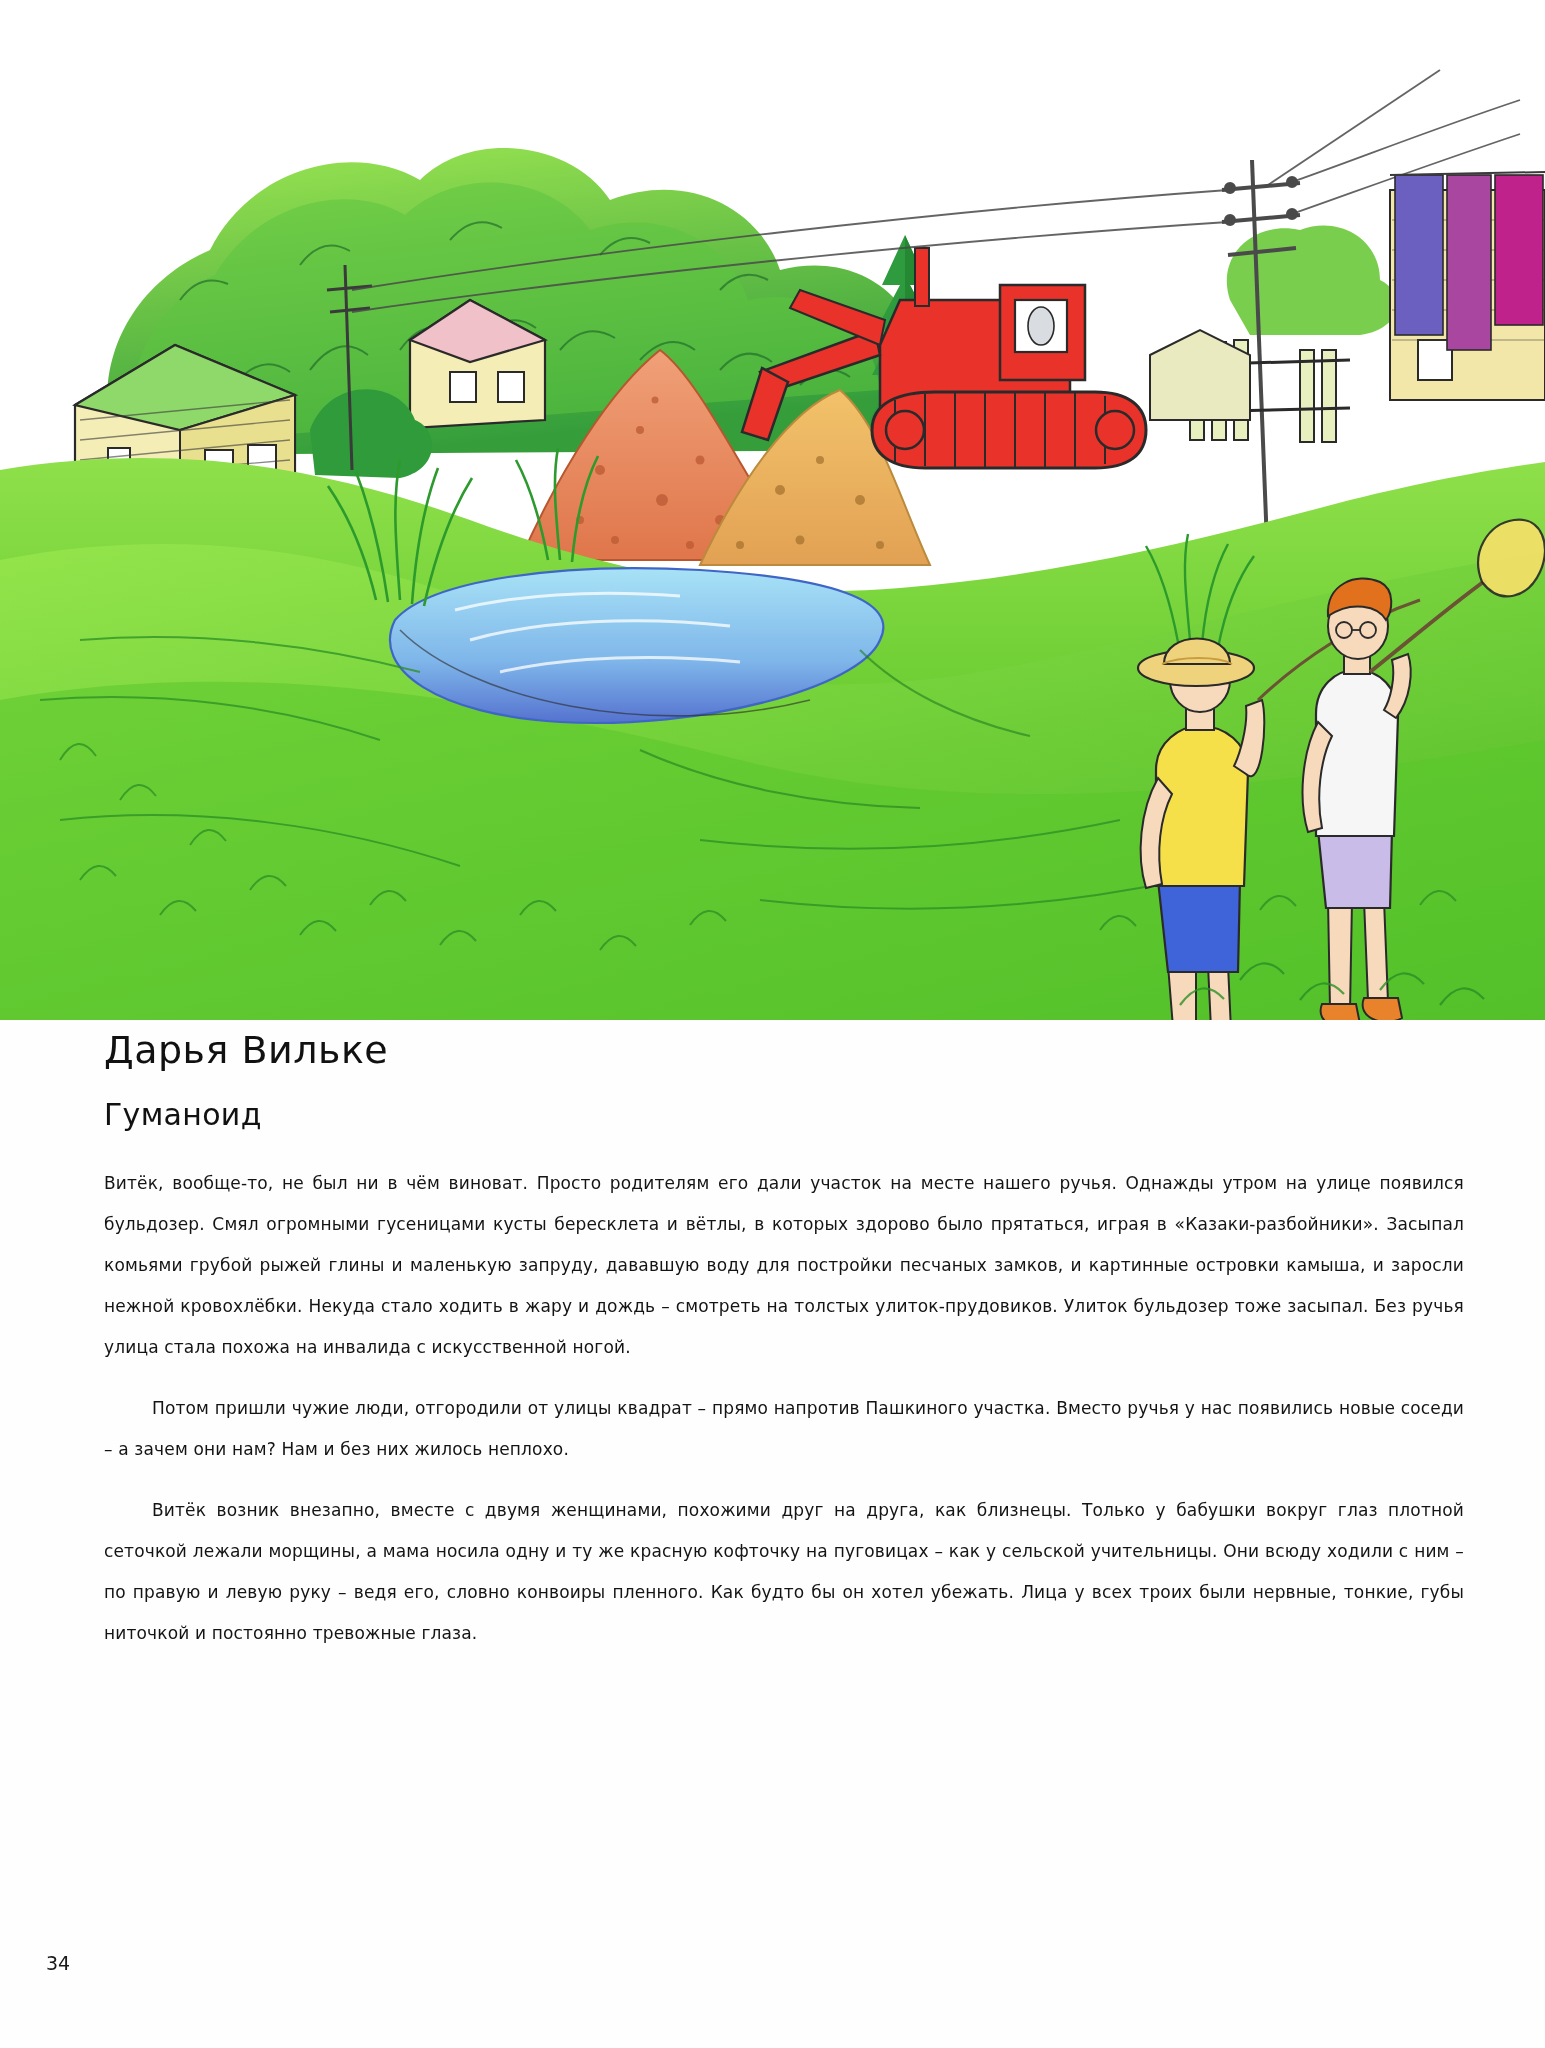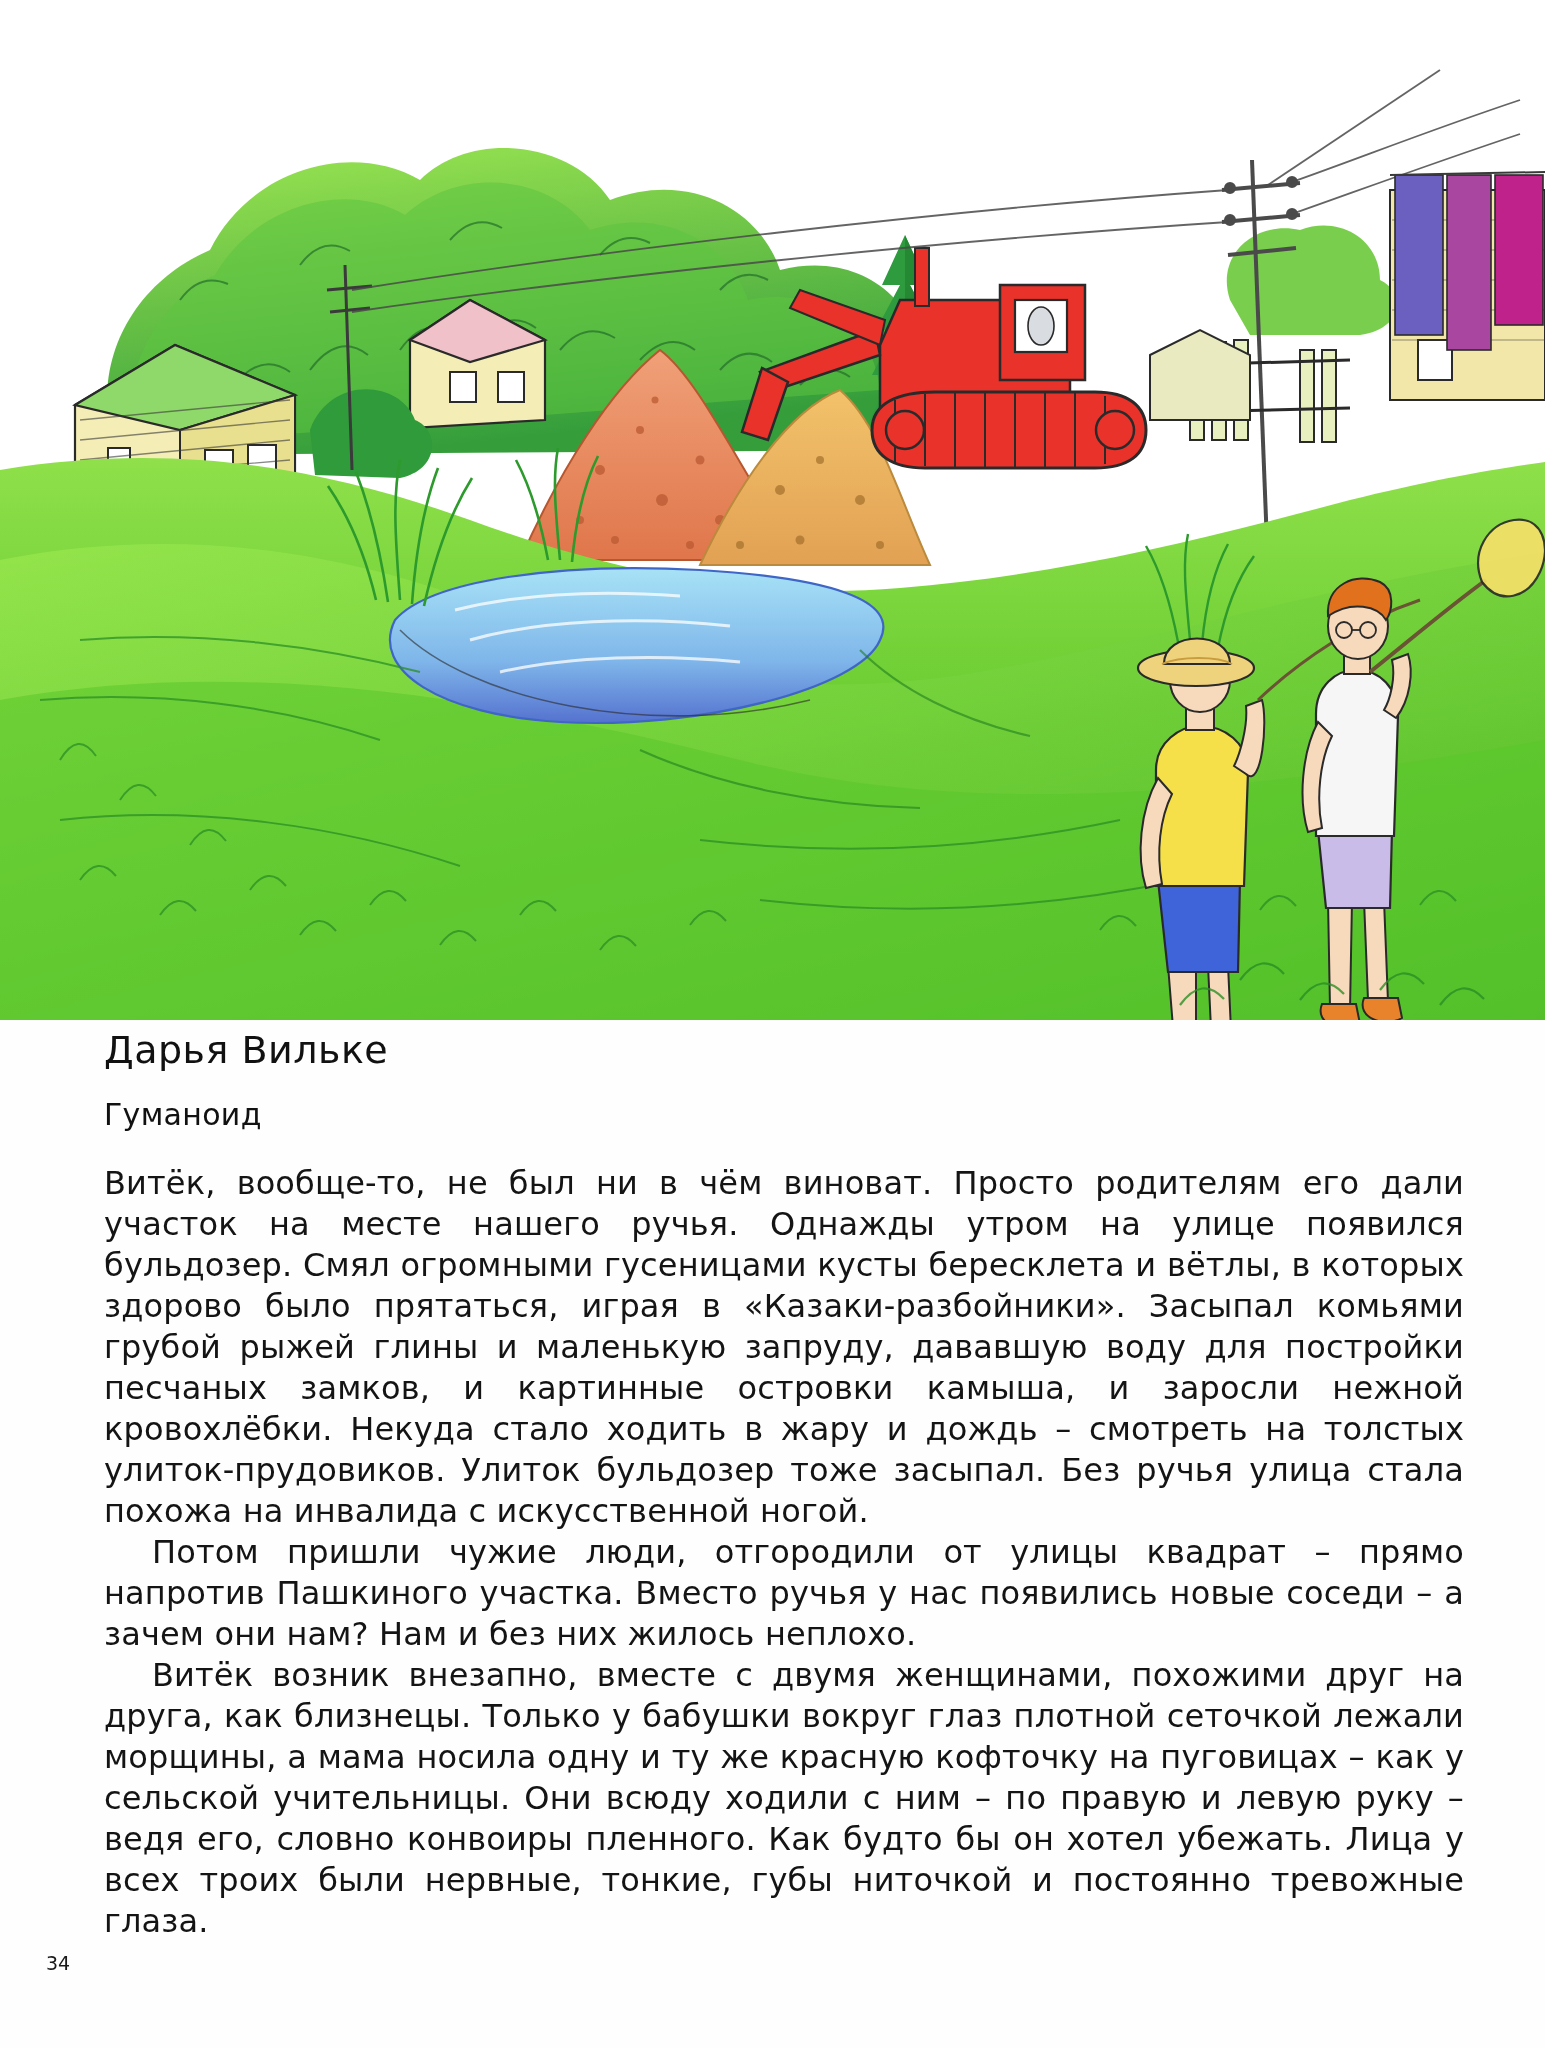--- a/index.html
+++ b/index.html
@@ -59,31 +59,32 @@
     font-size: 30px;
     font-weight: 400;
     letter-spacing: 0.3px;
     color: #111;
     margin: 0 0 32px 0;
     line-height: 1.1;
   }
 
   .body-text p {
     font-family: "DejaVu Sans", sans-serif;
-    font-size: 32px;
+    font-size: 17px;
     line-height: 41px;
     text-align: justify;
     margin: 0;
     color: #141414;
     letter-spacing: 0.15px;
     -webkit-hyphens: manual;
     hyphens: manual;
   }
   .body-text p.indent {
     text-indent: 48px;
+    margin-top: 20px;
   }
 
   .folio {
     position: absolute;
     left: 46px;
     top: 1952px;
     font-family: "DejaVu Sans", sans-serif;
     font-size: 19px;
     color: #1a1a1a;
   }

